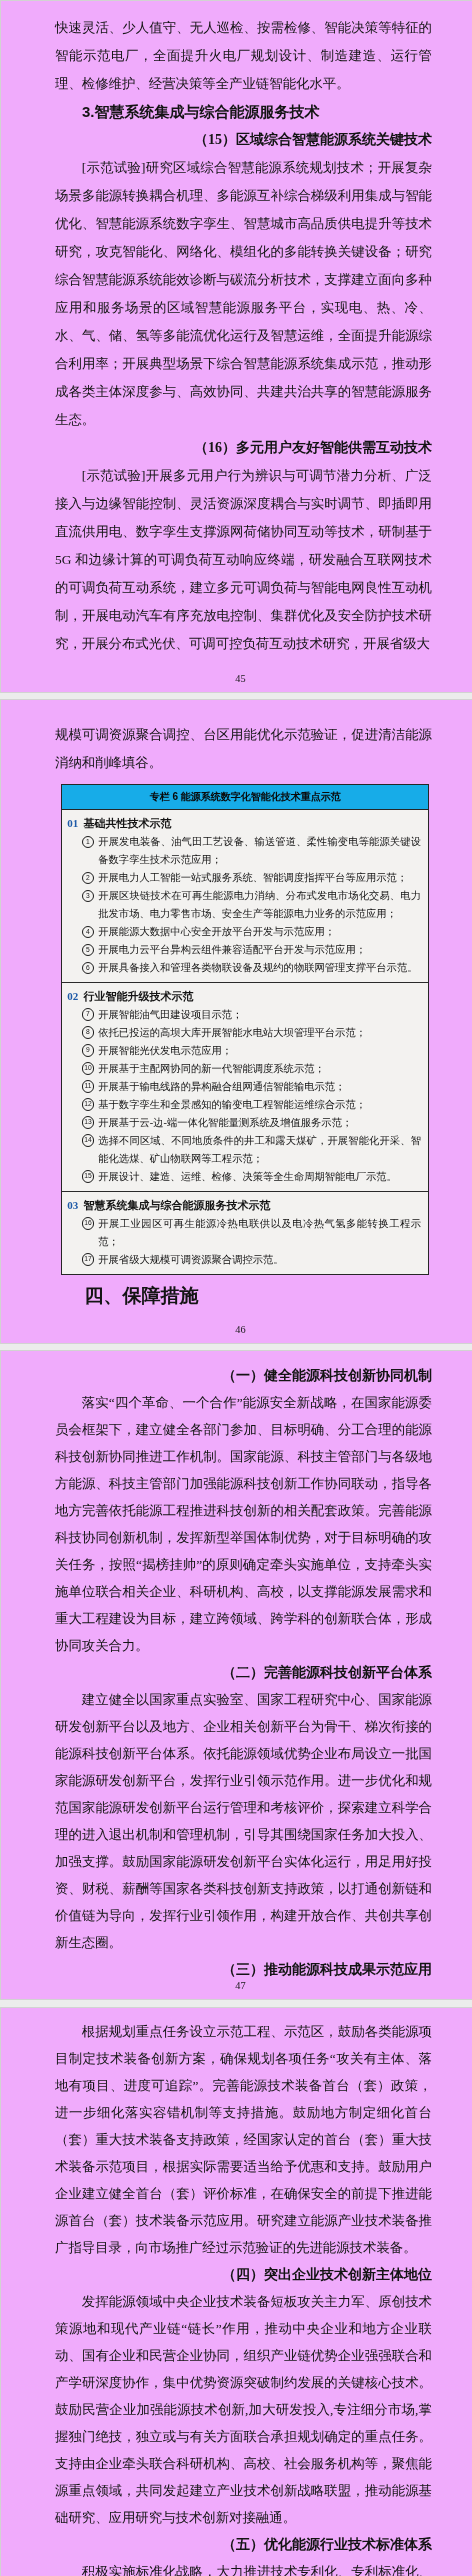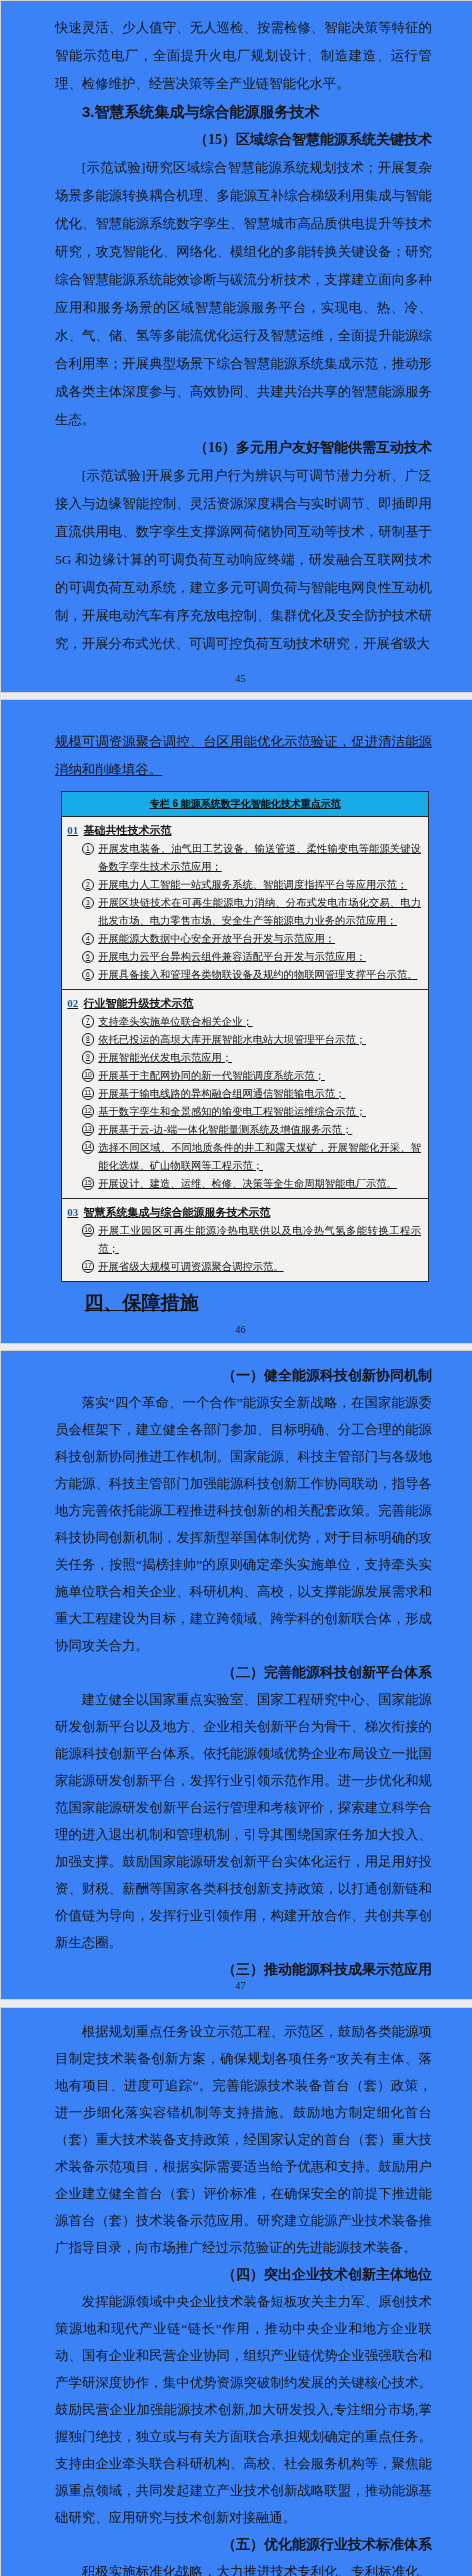--- a/index.html
+++ b/index.html
@@ -1,27 +1,27 @@
 <!DOCTYPE html>
 <html style="font-size:8.2px"><head>
 <meta charset="utf-8">
 <style>
   html,body{margin:0;padding:0;background:#ececec;}
   body{width:473px;font-family:"Liberation Serif", serif;color:#141414;}
-  .page{position:relative;width:473px;background:#3b82f6;box-sizing:border-box;
+  .page{position:relative;width:473px;background:#f0abfc;box-sizing:border-box;
         border:0.5px solid #d2d2d2;overflow:hidden;}
   .page{margin:0 0 6.2px 0;}
   .page:last-child{margin-bottom:0;}
   .p1{height:693px;}
   .p2{height:645px;}
   .p3{height:650px;}
   .p4{height:645px;}
   .content{padding:0 40px 0 54px;}
   .p1 .content{padding-top:13.4px;}
-  .p2 .content{padding-top:28px;text-decoration:underline;}
+  .p2 .content{padding-top:21px;}
   .p3 .content{padding-top:10.3px;}
   .p4 .content{padding-top:10.3px;}
 
   .body{font-size:13.4px;line-height:28px;text-align:justify;margin:0;
         text-indent:2em;word-break:break-all;}
   .p3 .body,.p4 .body{line-height:27px;}
   .noindent{text-indent:0;}
 
   .h2{font-size:19px;line-height:30px;font-weight:bold;margin:6.2px 0 0 0;
       text-indent:1.55em;font-family:"Liberation Sans", sans-serif;}
@@ -100,21 +100,21 @@
             <span class="txt">开展具备接入和管理各类物联设备及规约的物联网管理支撑平台示范。</span>
           </div>
       </div>
 
       <div class="panel-sec">
         <div class="sec-head">
           <span class="sec-num">02</span><span>行业智能升级技术示范</span>
         </div>
         <div class="item">
             <span class="circ">7</span>
-            <span class="txt">支持牵头实施单位联合相关企业；</span>
+            <span class="txt">开展智能油气田建设项目示范；</span>
           </div>
         <div class="item">
             <span class="circ">8</span>
             <span class="txt">依托已投运的高坝大库开展智能水电站大坝管理平台示范；</span>
           </div>
         <div class="item">
             <span class="circ">9</span>
             <span class="txt">开展智能光伏发电示范应用；</span>
           </div>
         <div class="item">

